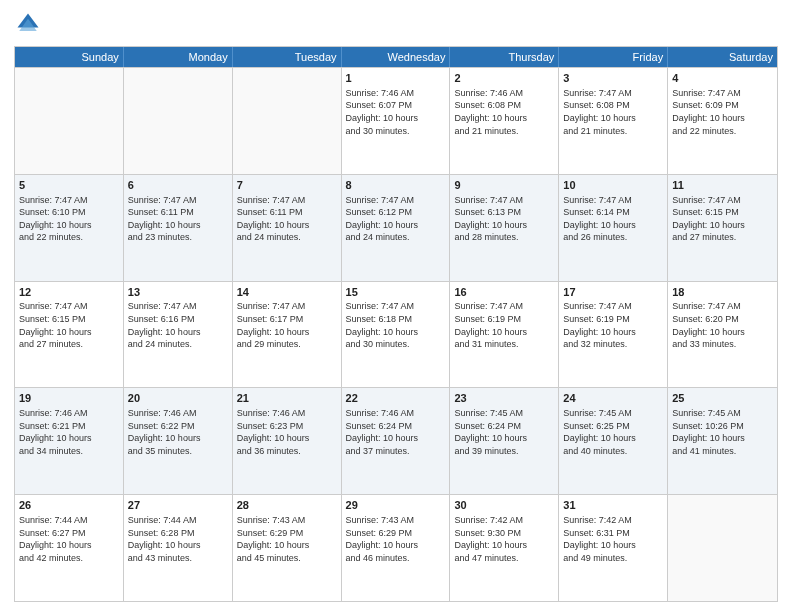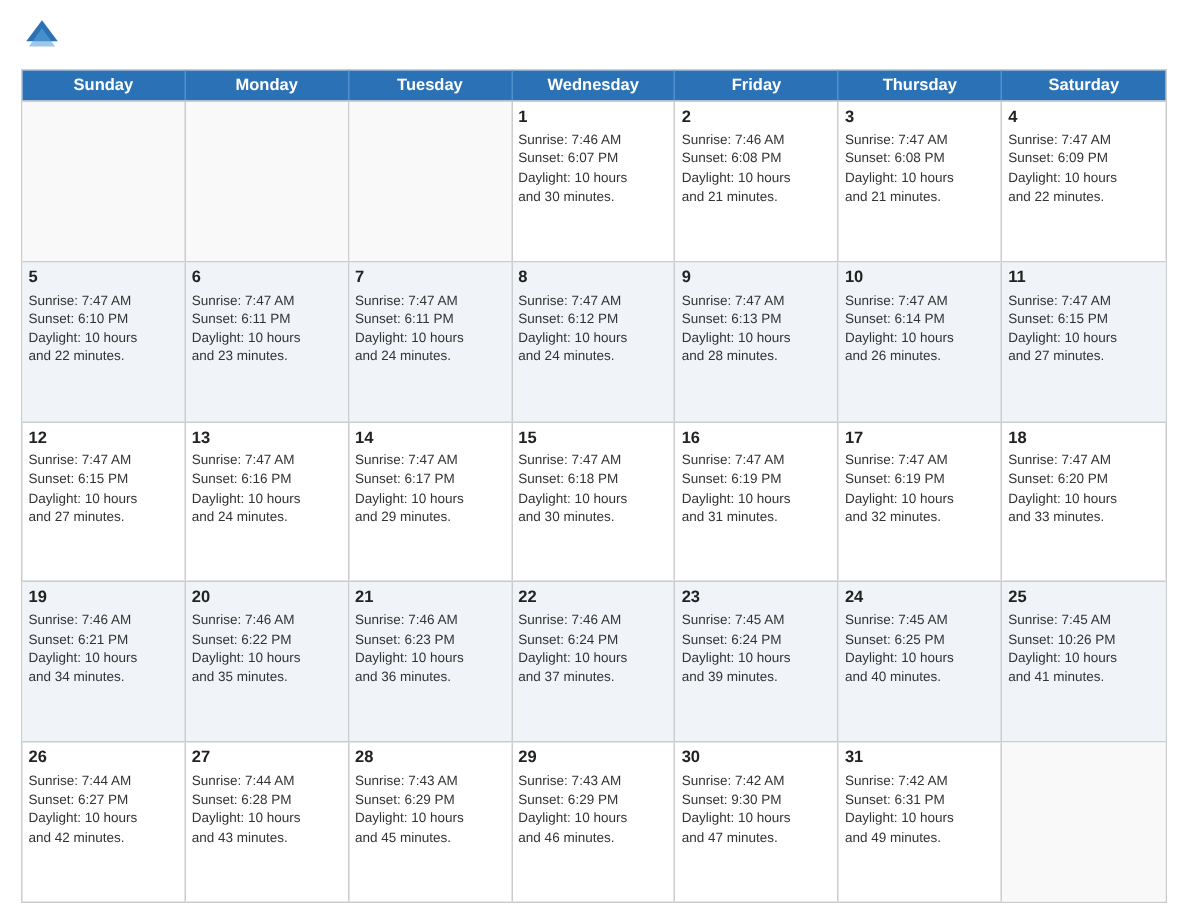--- a/index.html
+++ b/index.html
@@ -58,23 +58,23 @@
       border: 1px solid #ccc;
     }
     .cal-header {
       display: grid;
       grid-template-columns: repeat(7, 1fr);
       background: #2a72b5;
     }
     .cal-header-cell {
       color: #fff;
       font-size: 11px;
-      font-weight: bold;
+      font-weight: normal;
       padding: 4px 4px;
-      text-align: center;
+      text-align: right;
       border-right: 1px solid #5090cc;
     }
     .cal-header-cell:last-child { border-right: none; }
     .cal-body {
       flex: 1;
       display: flex;
       flex-direction: column;
     }
     .cal-row {
       display: grid;
@@ -128,22 +128,22 @@
       <div class="subtitle"></div>
     </div>
   </div>
 
   <div class="calendar">
     <div class="cal-header" id="cal-header">
         <div class="cal-header-cell">Sunday</div>
         <div class="cal-header-cell">Monday</div>
         <div class="cal-header-cell">Tuesday</div>
         <div class="cal-header-cell">Wednesday</div>
+        <div class="cal-header-cell">Thursday</div>
         <div class="cal-header-cell">Friday</div>
-        <div class="cal-header-cell">Thursday</div>
         <div class="cal-header-cell">Saturday</div>
       </div>
     <div class="cal-body" id="cal-body">
         <div class="cal-row">
           <div class="cal-cell empty"></div>
           <div class="cal-cell empty"></div>
           <div class="cal-cell empty"></div>
           <div class="cal-cell">
             <div class="day-num">1</div>
             <div class="info"><span>Sunrise: 7:46 AM</span><br><span>Sunset: 6:07 PM</span><br><span>Daylight: 10 hours</span><br><span>and 30 minutes.</span></div>

